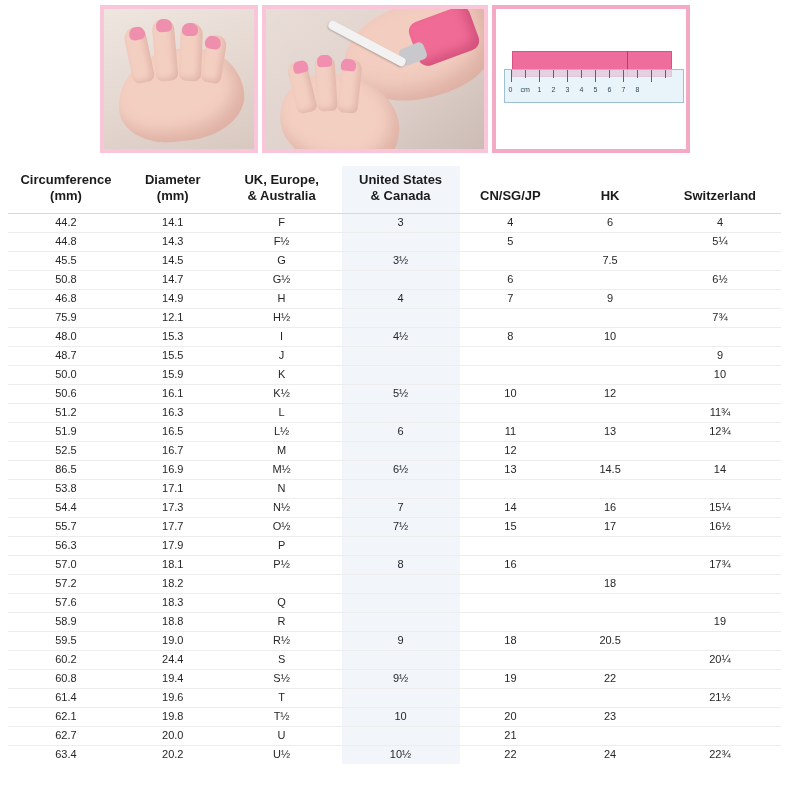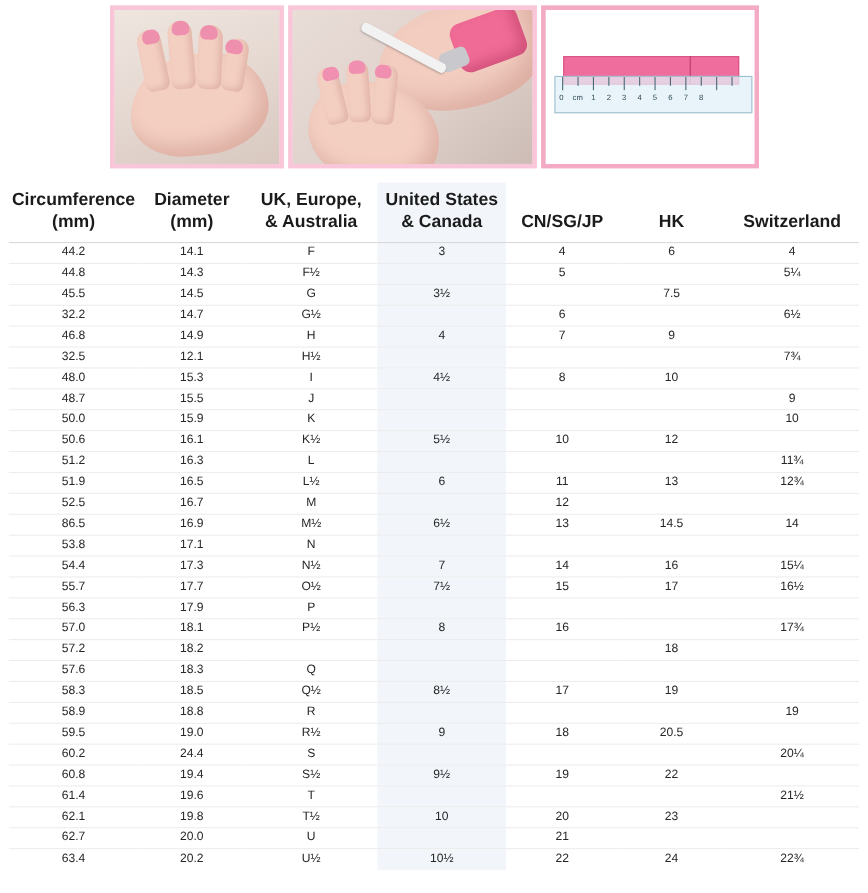--- a/index.html
+++ b/index.html
@@ -151,21 +151,21 @@
   
   .table-wrap { padding: 6px 8px 0 8px; }
   table {
     width: 773px;
     border-collapse: collapse;
     font-size: 11px;
     color: #262626;
   }
   thead th {
     font-weight: bold;
-    font-size: 16px;
+    font-size: 13px;
     color: #1b1b1b;
     padding: 6px 2px 8px 2px;
     text-align: center;
     vertical-align: bottom;
     line-height: 1.25;
     border-bottom: 1px solid #d9d9d9;
   }
   tbody td {
     text-align: center;
     padding: 2px 2px;
@@ -315,39 +315,39 @@
           <tr>
             <td>45.5</td>
             <td>14.5</td>
             <td>G</td>
             <td class="col-us">3½</td>
             <td></td>
             <td>7.5</td>
             <td></td>
           </tr>
           <tr>
-            <td>32.2</td>
+            <td>50.8</td>
             <td>14.7</td>
             <td>G½</td>
             <td class="col-us"></td>
             <td>6</td>
             <td></td>
             <td>6½</td>
           </tr>
           <tr>
             <td>46.8</td>
             <td>14.9</td>
             <td>H</td>
             <td class="col-us">4</td>
             <td>7</td>
             <td>9</td>
             <td></td>
           </tr>
           <tr>
-            <td>32.5</td>
+            <td>75.9</td>
             <td>12.1</td>
             <td>H½</td>
             <td class="col-us"></td>
             <td></td>
             <td></td>
             <td>7¾</td>
           </tr>
           <tr>
             <td>48.0</td>
             <td>15.3</td>
@@ -477,29 +477,20 @@
           <tr>
             <td>57.6</td>
             <td>18.3</td>
             <td>Q</td>
             <td class="col-us"></td>
             <td></td>
             <td></td>
             <td></td>
           </tr>
           <tr>
-            <td>58.3</td>
-            <td>18.5</td>
-            <td>Q½</td>
-            <td class="col-us">8½</td>
-            <td>17</td>
-            <td>19</td>
-            <td></td>
-          </tr>
-          <tr>
             <td>58.9</td>
             <td>18.8</td>
             <td>R</td>
             <td class="col-us"></td>
             <td></td>
             <td></td>
             <td>19</td>
           </tr>
           <tr>
             <td>59.5</td>

